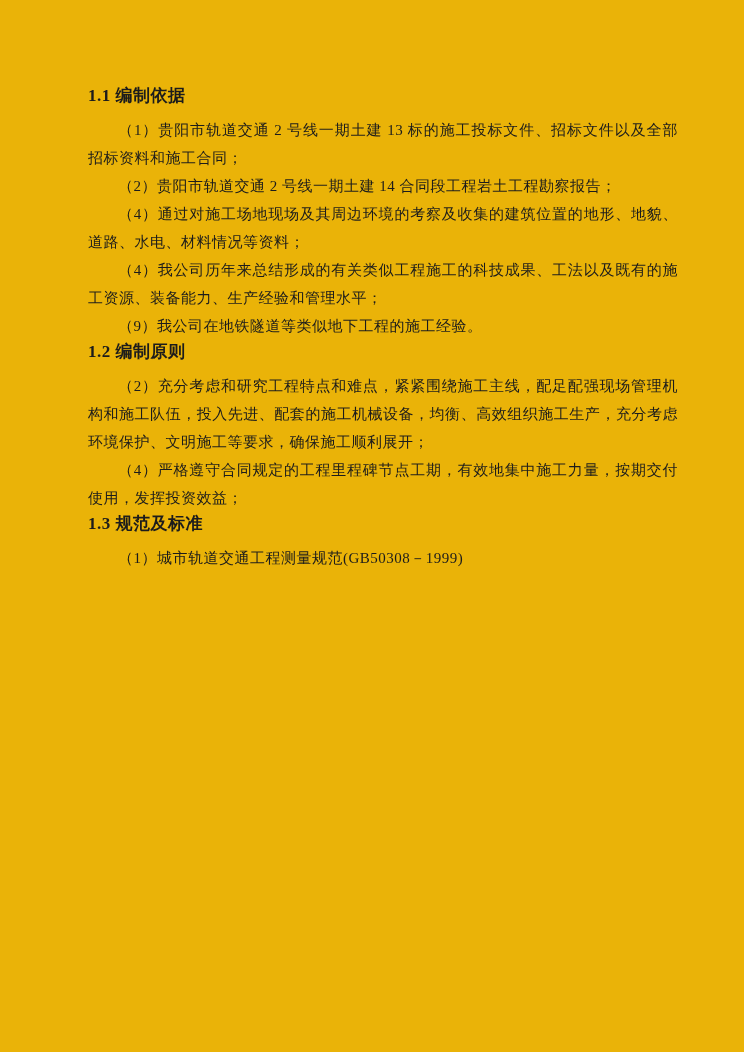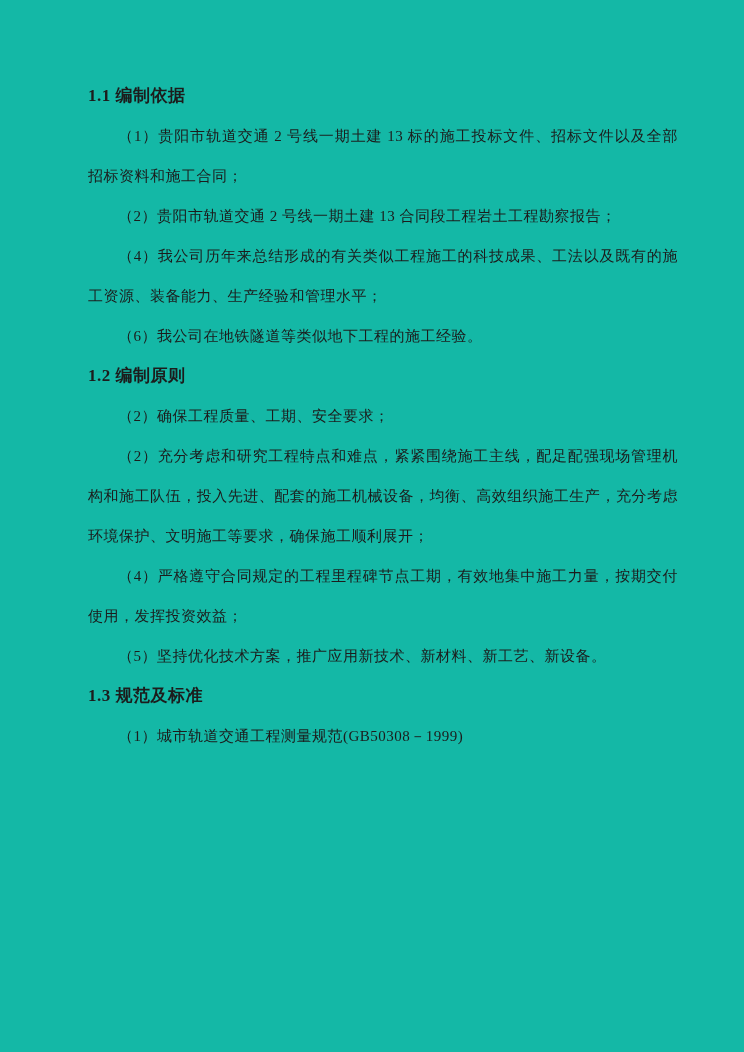--- a/index.html
+++ b/index.html
@@ -4,68 +4,67 @@
 <style>
   html, body {
     margin: 0;
     padding: 0;
     background: #ffffff;
   }
   .page {
     position: relative;
     width: 744px;
     height: 1052px;
-    background: #14b8a6;
+    background: #eab308;
     overflow: hidden;
     font-family: "Liberation Serif", "DejaVu Serif", serif;
     color: #1c1c1c;
   }
   .doc {
     box-sizing: border-box;
     padding: 84px 66px 0 88px;
   }
   .section-heading {
     font-size: 17px;
     line-height: 24px;
     font-weight: 700;
     margin: 0 0 8px 0;
     letter-spacing: 0.5px;
   }
   .doc-section + .doc-section .section-heading {
-    margin-top: 8px;
+    margin-top: 0;
   }
   .para {
     font-size: 15px;
-    line-height: 40px;
+    line-height: 28px;
     margin: 0;
     text-indent: 2em;
     text-align: justify;
     letter-spacing: 0.5px;
   }
 </style>
 </head>
 <body>
 
 <div class="page">
   <div class="doc">
 
     <div class="doc-section">
       <h2 class="section-heading">1.1 编制依据</h2>
       <p class="para">（1）贵阳市轨道交通 2 号线一期土建 13 标的施工投标文件、招标文件以及全部招标资料和施工合同；</p>
-      <p class="para">（2）贵阳市轨道交通 2 号线一期土建 13 合同段工程岩土工程勘察报告；</p>
+      <p class="para">（2）贵阳市轨道交通 2 号线一期土建 14 合同段工程岩土工程勘察报告；</p>
+      <p class="para">（4）通过对施工场地现场及其周边环境的考察及收集的建筑位置的地形、地貌、道路、水电、材料情况等资料；</p>
       <p class="para">（4）我公司历年来总结形成的有关类似工程施工的科技成果、工法以及既有的施工资源、装备能力、生产经验和管理水平；</p>
-      <p class="para">（6）我公司在地铁隧道等类似地下工程的施工经验。</p>
+      <p class="para">（9）我公司在地铁隧道等类似地下工程的施工经验。</p>
     </div>
 
     <div class="doc-section">
       <h2 class="section-heading">1.2 编制原则</h2>
-      <p class="para">（2）确保工程质量、工期、安全要求；</p>
       <p class="para">（2）充分考虑和研究工程特点和难点，紧紧围绕施工主线，配足配强现场管理机构和施工队伍，投入先进、配套的施工机械设备，均衡、高效组织施工生产，充分考虑环境保护、文明施工等要求，确保施工顺利展开；</p>
       <p class="para">（4）严格遵守合同规定的工程里程碑节点工期，有效地集中施工力量，按期交付使用，发挥投资效益；</p>
-      <p class="para">（5）坚持优化技术方案，推广应用新技术、新材料、新工艺、新设备。</p>
     </div>
 
     <div class="doc-section">
       <h2 class="section-heading">1.3 规范及标准</h2>
       <p class="para">（1）城市轨道交通工程测量规范(GB50308－1999)</p>
     </div>
 
   </div>
 </div>
 

